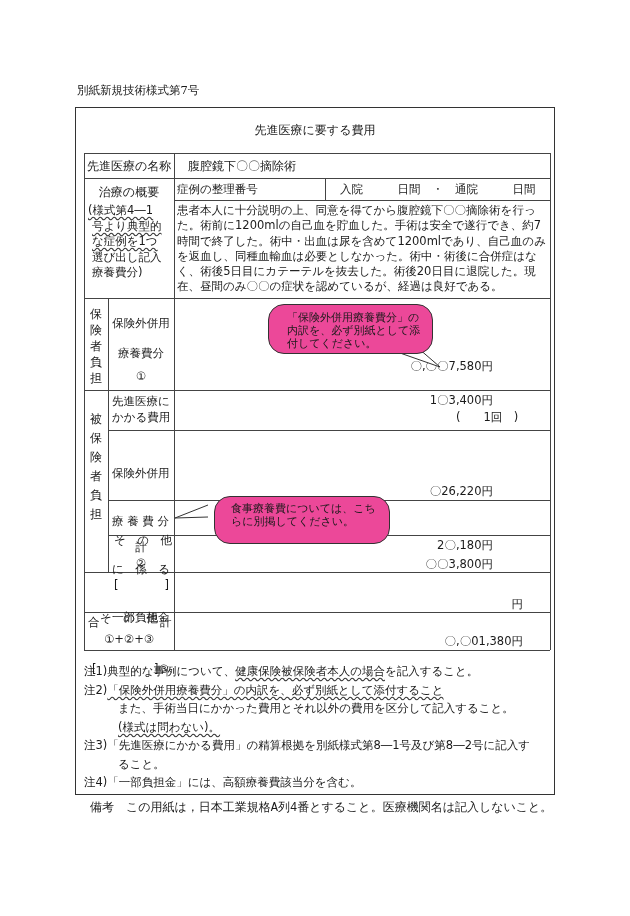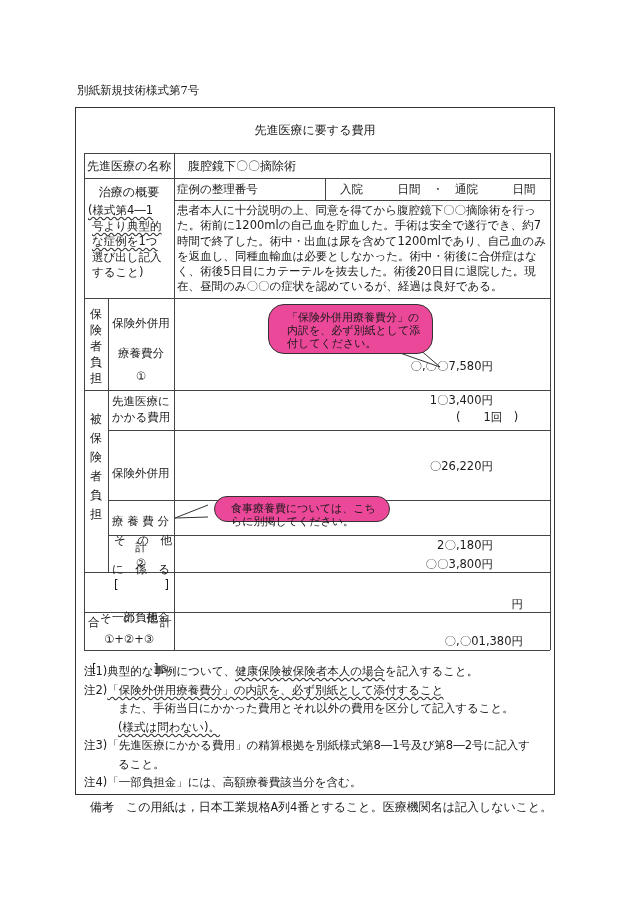--- a/index.html
+++ b/index.html
@@ -52,21 +52,21 @@
 
 <div class="cell" style="left:87px;top:159px;font-size:12px;">先進医療の名称</div>
 <div class="cell" style="left:188px;top:159px;font-size:12px;">腹腔鏡下〇〇摘除術</div>
 
 <div class="cell center" style="left:84px;top:185px;width:90px;font-size:12px;">治療の概要</div>
 <div class="cell" style="left:88px;top:203px;width:86px;font-size:11.5px;line-height:15.5px;">
   <div class="wavy">(様式第4―1</div>
   <div class="wavy" style="padding-left:4px;">号より典型的</div>
   <div class="wavy" style="padding-left:4px;">な症例を1つ</div>
   <div style="padding-left:4px;">選び出し記入</div>
-  <div style="padding-left:4px;">すること)</div>
+  <div style="padding-left:4px;">療養費分)</div>
 </div>
 <div class="cell" style="left:177px;top:182px;font-size:11.5px;">症例の整理番号</div>
 <div class="cell" style="left:340px;top:182px;font-size:11.5px;white-space:pre;">入院　　　日間　・　通院　　　日間</div>
 <div class="cell" style="left:177px;top:203px;width:372px;font-size:11.5px;line-height:15.3px;">
   <div>患者本人に十分説明の上、同意を得てから腹腔鏡下〇〇摘除術を行っ</div>
   <div>た。術前に1200mlの自己血を貯血した。手術は安全で遂行でき、約7</div>
   <div>時間で終了した。術中・出血は尿を含めて1200mlであり、自己血のみ</div>
   <div>を返血し、同種血輸血は必要としなかった。術中・術後に合併症はな</div>
   <div>く、術後5日目にカテーテルを抜去した。術後20日目に退院した。現</div>
   <div>在、昼間のみ〇〇の症状を認めているが、経過は良好である。</div>
@@ -98,21 +98,21 @@
 </div>
 <div class="cell right" style="left:380px;top:393px;width:113px;font-size:11.5px;">1〇3,400円</div>
 <div class="cell" style="left:456px;top:410px;font-size:11.5px;white-space:pre;">(　　1回　)</div>
 
 <div class="cell" style="left:112px;top:433px;font-size:11.5px;line-height:16px;white-space:pre;">
   <div>保険外併用</div>
   <div>療 養 費 分</div>
   <div>に　係　る</div>
   <div>一部負担金</div>
 </div>
-<div class="cell right" style="left:380px;top:459px;width:113px;font-size:11.5px;">〇26,220円</div>
+<div class="cell right" style="left:380px;top:484px;width:113px;font-size:11.5px;">〇26,220円</div>
 
 <div class="cell" style="left:114px;top:503px;font-size:11.5px;line-height:15px;white-space:pre;">
   <div>そ　の　他</div>
   <div>[　　　　]</div>
 </div>
 <div class="cell right" style="left:380px;top:521px;width:113px;font-size:11.5px;margin-top:17px;">2〇,180円</div>
 
 <div class="cell center" style="left:108px;top:539px;width:66px;font-size:11.5px;line-height:16px;">
   <div>計</div>
   <div>②</div>
@@ -132,21 +132,21 @@
 
 <svg width="630" height="916">
   <path d="M400,353 L440,367 L418,348" fill="#fff" stroke="#333" stroke-width="1"></path>
   <path d="M208,505 L175,518 L208,517" fill="#fff" stroke="#333" stroke-width="1"></path>
 </svg>
 <div class="bubble" style="left:268px;top:304px;width:165px;height:50px;padding:6px 0 0 18px;">
   <div>「保険外併用療養費分」の</div>
   <div>内訳を、必ず別紙として添</div>
   <div>付してください。</div>
 </div>
-<div class="bubble" style="left:214px;top:496px;width:176px;height:26px;padding:5px 0 0 16px;">
+<div class="bubble" style="left:214px;top:496px;width:176px;height:48px;padding:5px 0 0 16px;">
   <div>食事療養費については、こち</div>
   <div>らに別掲してください。</div>
 </div>
 
 <div class="abs notes">
   <div><span>注1)</span><span>典型的な事例について、</span><span class="wavy">健康保険被保険者本人の場合</span><span>を記入すること。</span></div>
   <div><span>注2)</span><span class="wavy">「保険外併用療養費分」の内訳を、必ず別紙として添付すること</span></div>
   <div style="padding-left:34px;"><span>また、手術当日にかかった費用とそれ以外の費用を区分して記入すること。</span></div>
   <div style="padding-left:34px;"><span class="wavy">(様式は問わない)。</span></div>
   <div><span>注3)</span><span>「先進医療にかかる費用」の精算根拠を別紙様式第8―1号及び第8―2号に記入す</span></div>

